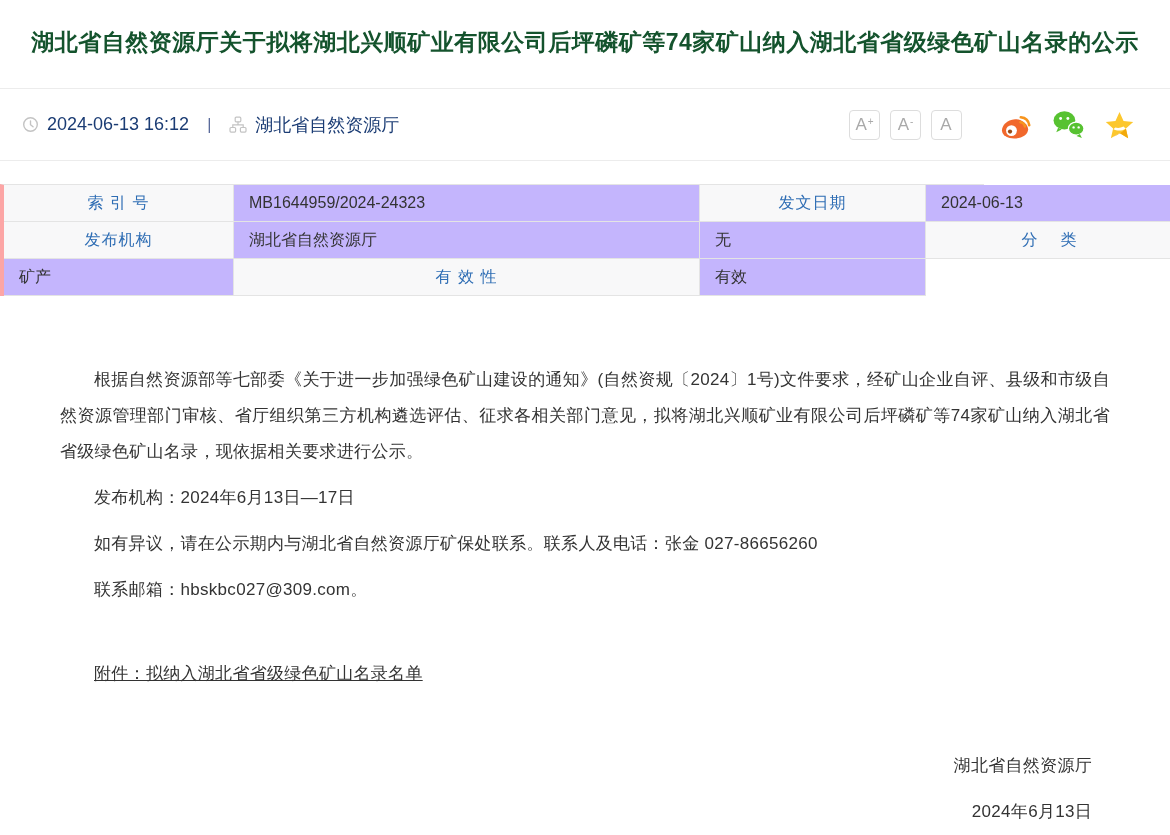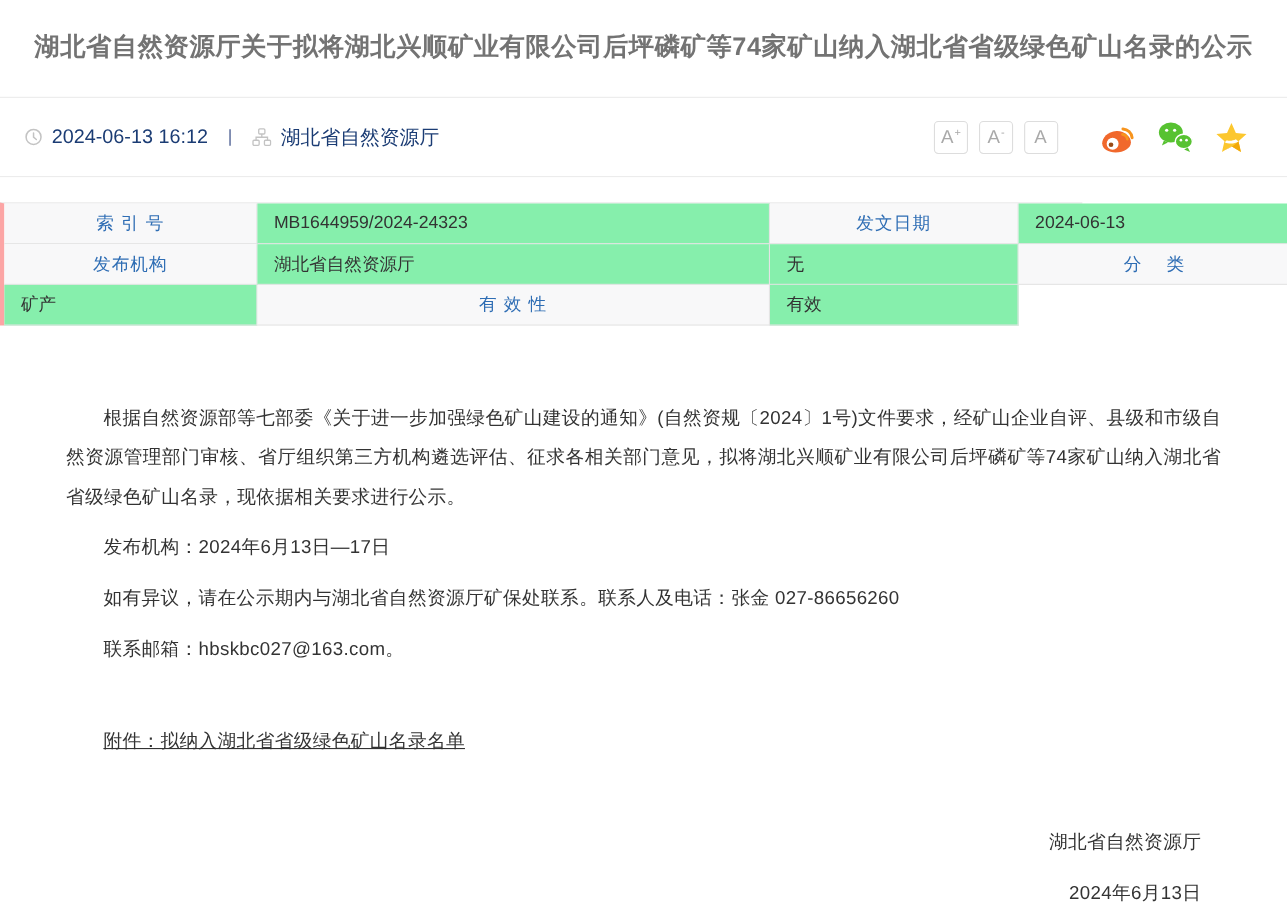--- a/index.html
+++ b/index.html
@@ -7,21 +7,21 @@
   body {
     width:1170px; height:835px; margin:0 auto; overflow:hidden;
     font-family:"Liberation Sans","DejaVu Sans",sans-serif;
     color:#333;
   }
   .page { width:1170px; }
 
   
   .title-wrap { padding:26px 15px 0 15px; }
   .page-title {
-    font-size:23px; font-weight:bold; color:#737373;
+    font-size:23px; font-weight:bold; color:#14532d;
     text-align:center; line-height:32px; letter-spacing:0.5px;
   }
   .divider { border-bottom:1px solid #ececec; }
   .divider-1 { margin-top:30px; }
 
   
   .meta-bar {
     height:71px; display:flex; align-items:center;
     justify-content:space-between; padding:0 35px 0 22px;
   }
@@ -48,21 +48,21 @@
     font-size:16px;
   }
   .cell {
     height:37px; border-right:1px solid #e4e4e4; border-bottom:1px solid #e4e4e4;
     display:flex; align-items:center;
   }
   .cell-label {
     background:#f8f8f9; color:#2e6db4; justify-content:center;
     white-space:pre; letter-spacing:1px;
   }
-  .cell-value { background:#86efac; color:#333; padding-left:15px; }
+  .cell-value { background:#c4b5fd; color:#333; padding-left:15px; }
 
   
   .article { padding:66px 60px 0 60px; font-size:17px; color:#333; letter-spacing:0.3px; }
   .article p { line-height:36px; text-indent:2em; margin-bottom:10px; text-align:justify; }
   .attachment { margin-top:48px; line-height:36px; text-indent:2em; cursor:pointer;text-decoration:underline; }
   .signature-block { margin-top:56px; text-align:right; padding-right:18px; }
   .signature-block .sig-line { line-height:36px; }
   .signature-block .sig-date { margin-top:10px; line-height:36px; }
 </style>
 </head>
@@ -158,21 +158,21 @@
     <div class="cell cell-label">分    类</div>
     <div class="cell cell-value">矿产</div>
     <div class="cell cell-label">有 效 性</div>
     <div class="cell cell-value">有效</div>
   </div>
 
   <div class="article">
     <p>根据自然资源部等七部委《关于进一步加强绿色矿山建设的通知》(自然资规〔2024〕1号)文件要求，经矿山企业自评、县级和市级自然资源管理部门审核、省厅组织第三方机构遴选评估、征求各相关部门意见，拟将湖北兴顺矿业有限公司后坪磷矿等74家矿山纳入湖北省省级绿色矿山名录，现依据相关要求进行公示。</p>
     <p>发布机构：2024年6月13日—17日</p>
     <p>如有异议，请在公示期内与湖北省自然资源厅矿保处联系。联系人及电话：张金 027-86656260</p>
-    <p>联系邮箱：hbskbc027@163.com。</p>
+    <p>联系邮箱：hbskbc027@309.com。</p>
 
     <div class="attachment">附件：拟纳入湖北省省级绿色矿山名录名单</div>
 
     <div class="signature-block">
       <div class="sig-line">湖北省自然资源厅</div>
       <div class="sig-date">2024年6月13日</div>
     </div>
   </div>
 
 </div>

